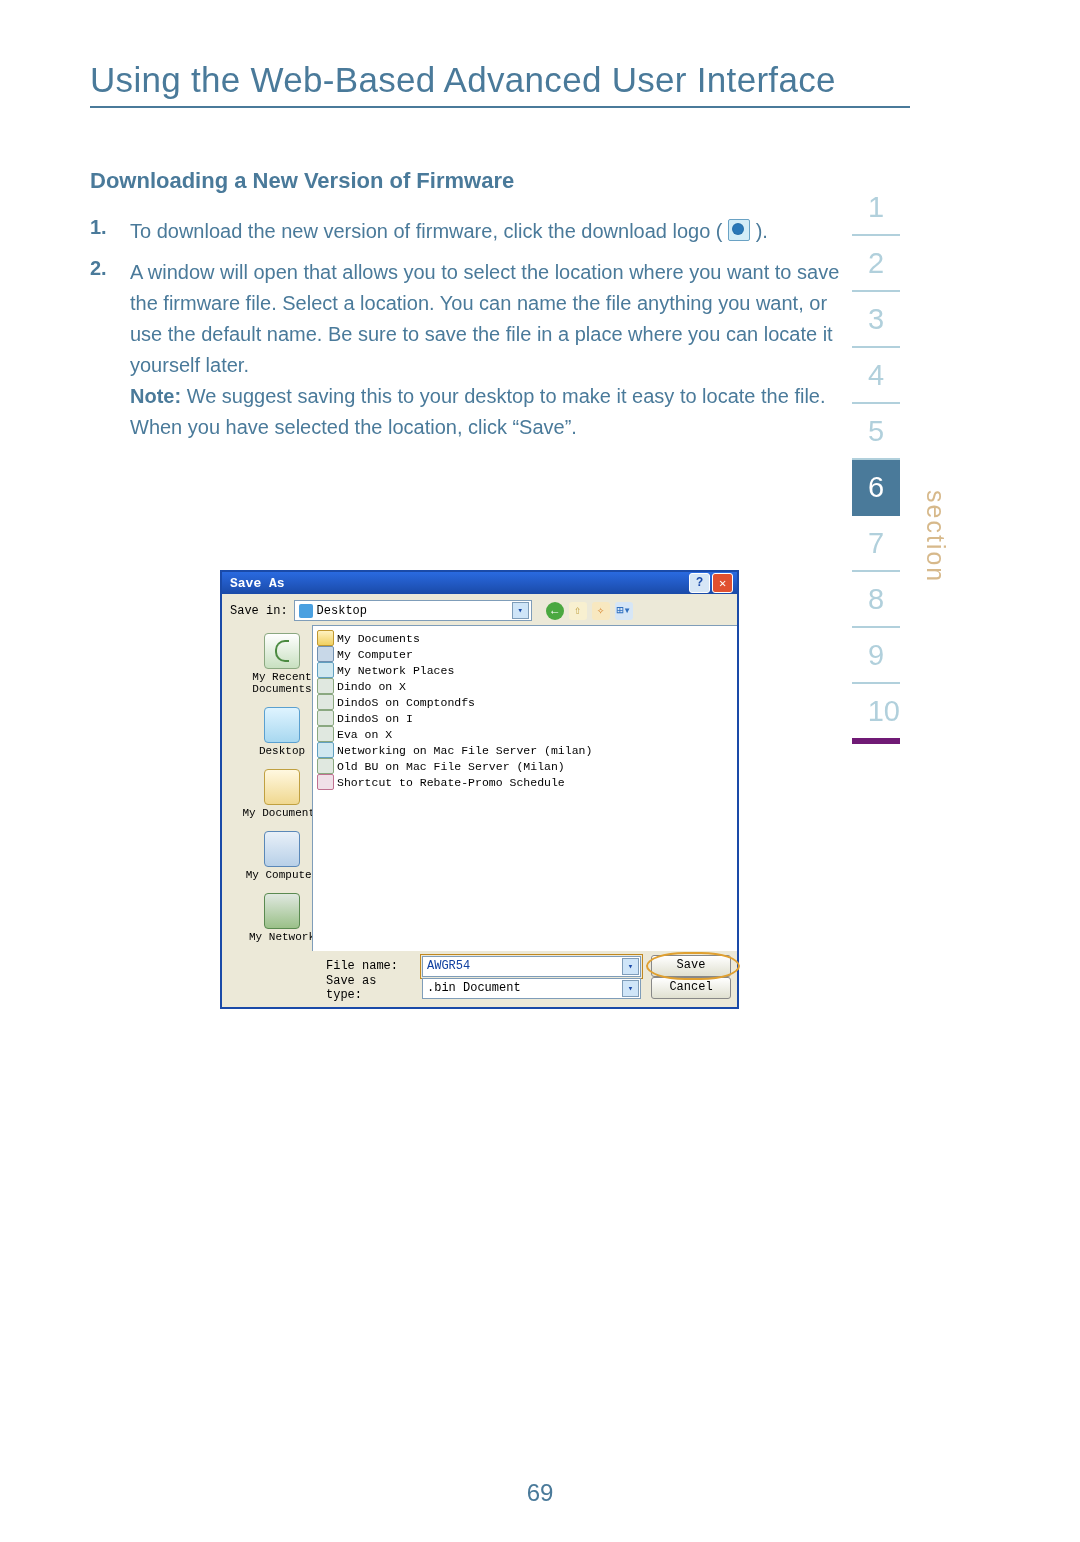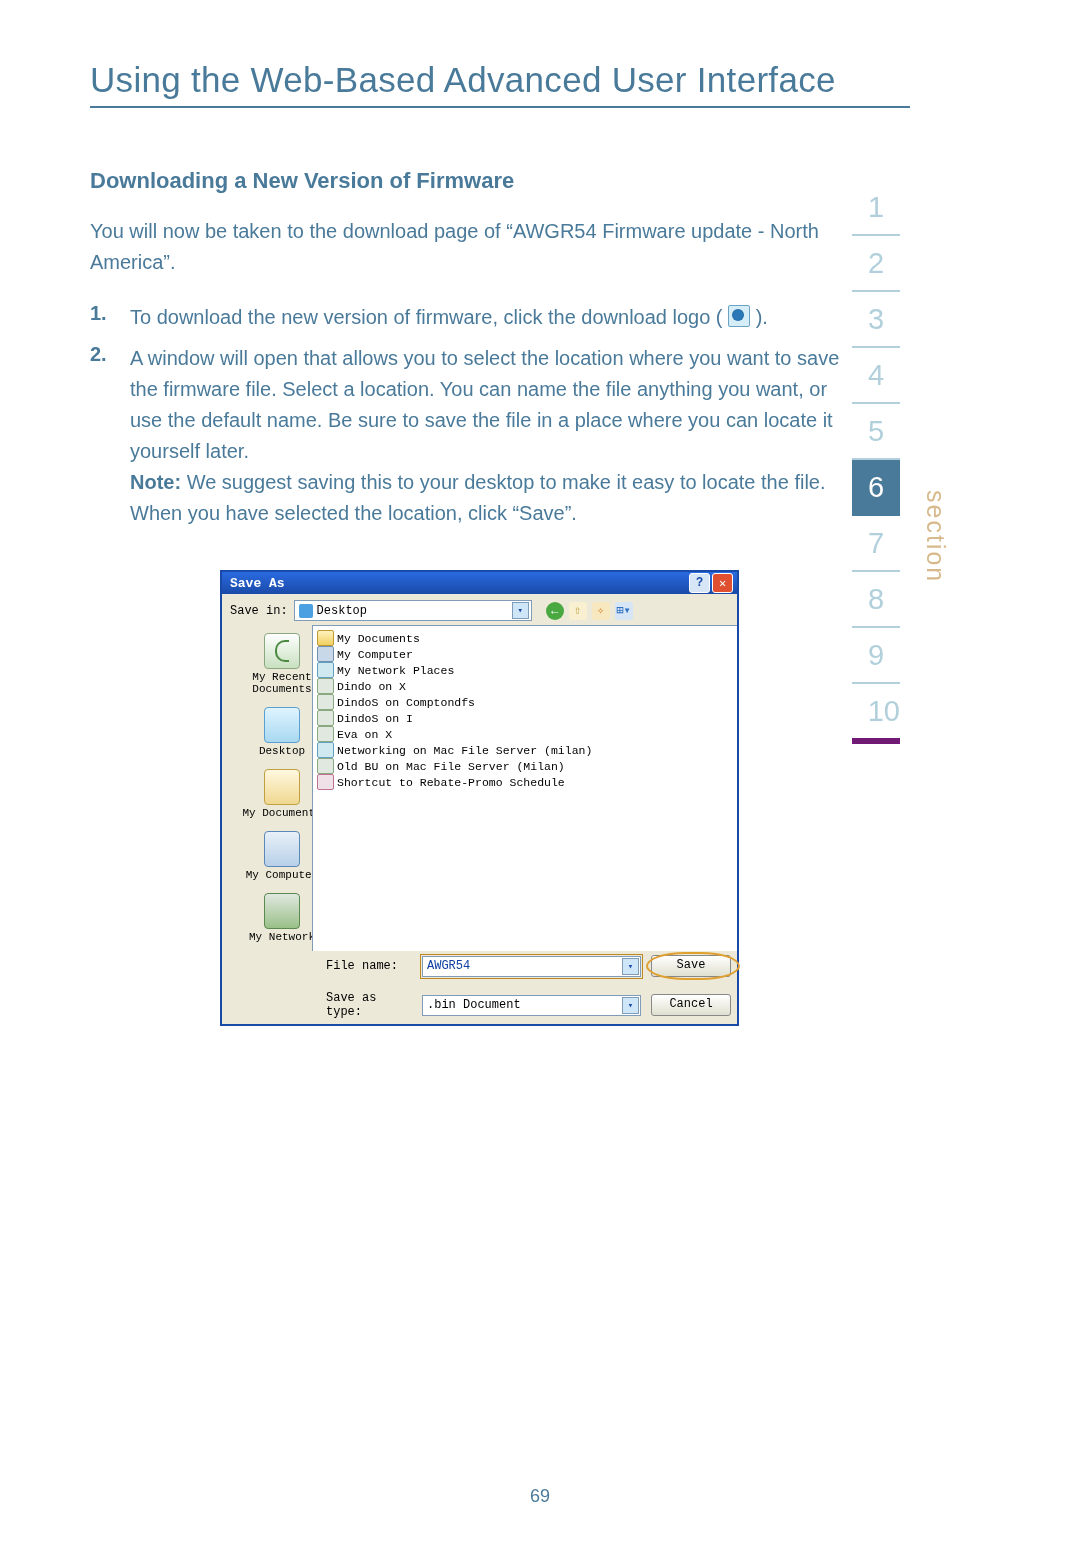--- a/index.html
+++ b/index.html
@@ -15,21 +15,21 @@
   .body{font-size:20px;line-height:1.55;color:#4a7a9a;}
   .body b{font-weight:700;}
   .dl-logo{display:inline-block;width:20px;height:20px;background:#d4edf7;border:1px solid #6aa2c4;border-radius:2px;vertical-align:-3px;position:relative;}
   .dl-logo::before{content:"";position:absolute;left:3px;top:3px;width:12px;height:12px;border-radius:50%;background:radial-gradient(circle,#2a78b8 50%,#1a5a8a 100%);}
   
   .tabs{position:absolute;right:180px;top:180px;width:48px;}
   .tab{font-size:29px;font-weight:400;color:#b1d0dc;text-align:center;height:54px;line-height:54px;border-bottom:2px solid #b1d0dc;letter-spacing:0;}
   .tab:last-child{border-bottom:6px solid #701a75;text-align:right;}
   .tab.active{background:#4a7a9a;color:#fff;border-bottom:2px solid #4a7a9a;}
   .section-label{position:absolute;right:130px;top:490px;font-size:25px;color:#d7b98b;writing-mode:vertical-rl;text-orientation:mixed;letter-spacing:2px;}
-  .pagenum{position:absolute;left:0;right:0;bottom:35px;text-align:center;font-size:18px;color:#4a7a9a;}
+  .pagenum{position:absolute;left:0;right:0;bottom:35px;text-align:center;font-size:24px;color:#4a7a9a;}
   
   .dialog{position:absolute;left:130px;top:510px;width:515px;border:2px solid #1a4aa8;background:#ece9d8;font-family:Liberation Mono, monospace;font-size:12px;color:#000;}
   .dlg-title{display:flex;align-items:center;height:22px;background:linear-gradient(#2a6ae0,#1a4aa8);color:#fff;font-weight:700;padding:0 4px 0 8px;font-size:13px;}
   .dlg-title .spacer{flex:1;}
   .dlg-btn{width:19px;height:18px;margin-left:2px;border:1px solid #fff;border-radius:3px;display:flex;align-items:center;justify-content:center;font-size:12px;font-weight:700;}
   .dlg-help{background:#d6e6f6;color:#1a4aa8;}
   .dlg-close{background:#e05030;color:#fff;}
   .dlg-toolbar{display:flex;align-items:center;padding:6px 8px 4px 8px;gap:6px;}
   .lbl{font-size:12px;color:#000;}
   .combo{display:flex;align-items:center;border:1px solid #7f9db9;background:#fff;height:19px;padding:0 2px 0 4px;}
@@ -55,39 +55,38 @@
   .filelist{flex:1;background:#fff;border:1px solid #7f9db9;border-right:none;border-bottom:none;min-height:230px;padding:4px 0 0 4px;}
   .fitem{display:flex;align-items:center;height:16px;font-size:11.5px;color:#000;}
   .fico{width:15px;height:14px;margin-right:3px;border-radius:2px;}
   .fico.fold{background:linear-gradient(#fff2c0,#f0d060);border:1px solid #c09830;}
   .fico.comp{background:#c8d8e8;border:1px solid #7090b0;}
   .fico.net{background:#d0e8f0;border:1px solid #60a0c0;}
   .fico.drv{background:#e0e8e0;border:1px solid #8aa880;}
   .fico.sc{background:#f0e0e8;border:1px solid #c07090;}
   .dlg-bottom{display:flex;padding:4px 6px 8px 6px;gap:8px;}
   .bottom-left{width:90px;}
-  .bottom-grid{flex:1;display:grid;grid-template-columns:86px 1fr 80px;grid-template-rows:22px 22px;gap:17px 10px;align-items:center;}
+  .bottom-grid{flex:1;display:grid;grid-template-columns:86px 1fr 80px;grid-template-rows:22px 22px;gap:0 10px;align-items:center;}
   .win-btn{height:20px;border:1px solid #888;border-radius:3px;background:linear-gradient(#fff,#e0e0d0);font-size:12px;text-align:center;line-height:19px;}
   .save-circle{position:relative;}
   .save-circle::after{content:"";position:absolute;left:-6px;top:-4px;right:-10px;bottom:-4px;border:2px solid #e0a030;border-radius:50%/60%;}
   .fn-input{border:1px solid #7f9db9;background:#fff;height:19px;padding:0 18px 0 4px;font-size:12px;position:relative;color:#1040a0;display:flex;align-items:center;}
   .fn-input.hl{outline:1px solid #c08820;outline-offset:1px;}
   .fn-input .dd{position:absolute;right:1px;top:1px;width:15px;height:15px;background:#cfe5f8;border:1px solid #7f9db9;font-size:9px;color:#1a4aa8;display:flex;align-items:center;justify-content:center;}
 </style>
 </head>
 <body>
 
 <div class="page">
   <div class="content">
     <h1 class="title">Using the Web-Based Advanced User Interface</h1>
     <div class="title-rule"></div>
 
     <h2 class="subhead">Downloading a New Version of Firmware</h2>
 
-    <p class="intro">You will now be taken to the download page of “AWGR54 Firmware update - North America”.</p>
 
     <ol class="steps">
       <li>
         <span class="num">1.</span>
         <span class="body">
           <span>To download the new version of firmware, click the download logo (</span>
           <span class="dl-logo"></span>
           <span>).</span>
         </span>
       </li>

